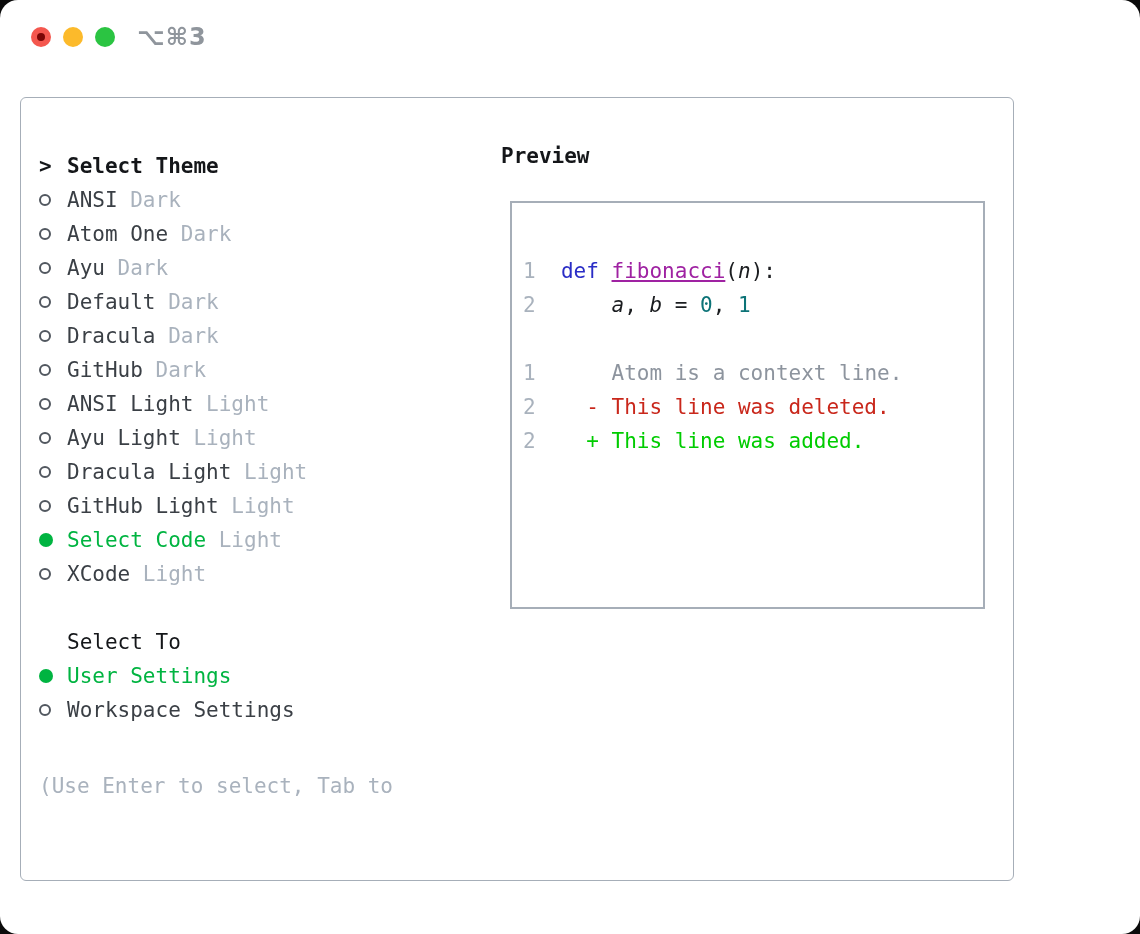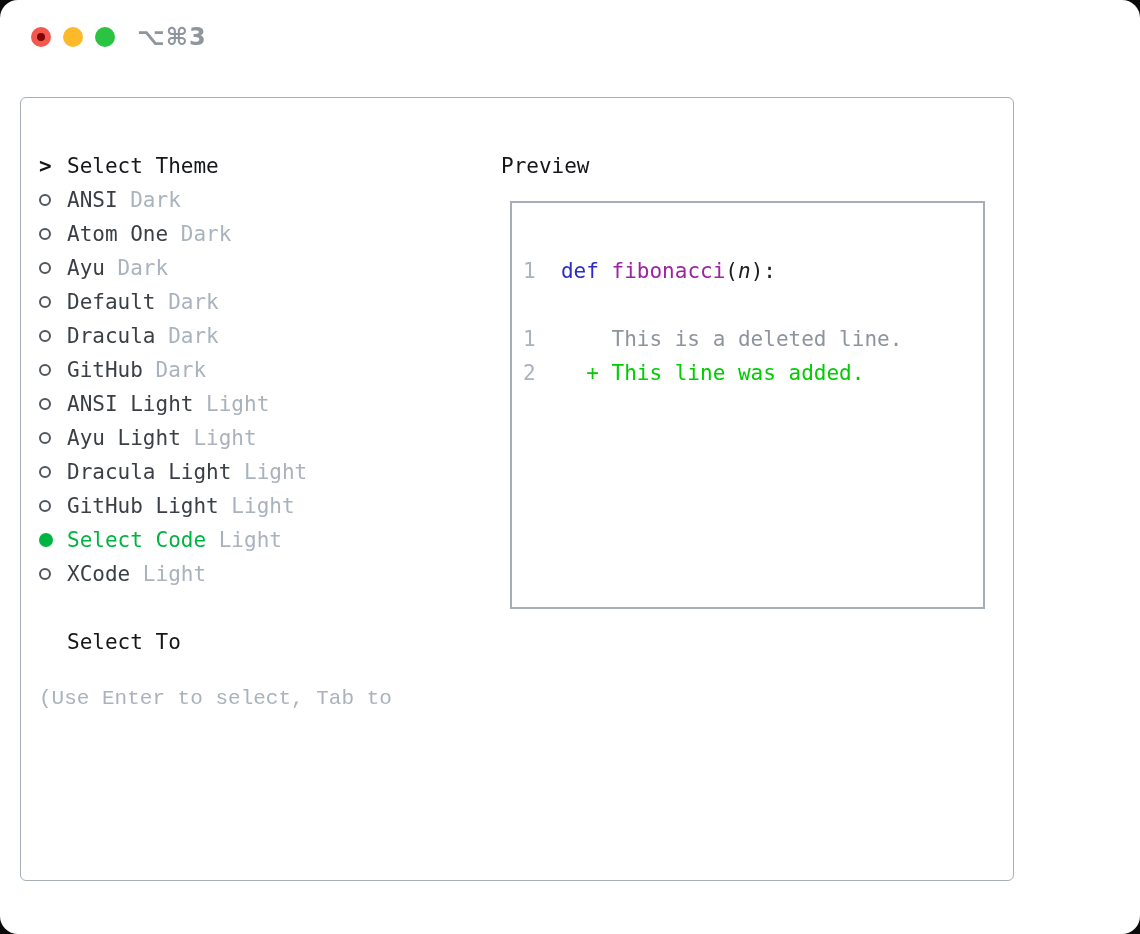--- a/index.html
+++ b/index.html
@@ -18,42 +18,42 @@
 
   
   .panel{position:absolute;left:20px;top:97px;width:994px;height:784px;background:#fff;
     border:1.5px solid var(--border-gray,#a6aeb8);border-radius:6px;box-sizing:border-box;}
 
   
   .left-col{position:absolute;left:18px;top:51px;font-size:21px;}
   .row{height:34px;display:flex;align-items:center;white-space:pre;}
   .bullet-col{display:inline-flex;width:28px;flex:0 0 28px;align-items:center;}
   .pointer{font-weight:bold;color:var(--header-black,#141619);}
-  .list-header{font-weight:normal;color:var(--header-black,#141619);}
+  .list-header{font-weight:bold;color:var(--header-black,#141619);}
   .radio{width:12px;height:12px;border:2px solid var(--circle-gray,#51575f);border-radius:50%;box-sizing:border-box;}
   .radio.filled{border:none;width:14px;height:14px;background:var(--accent-green,#00b441);}
   .theme-name{color:var(--text-dark,#3a3f45);}
   .theme-row.selected .theme-name{color:var(--accent-green,#00b441);}
   .theme-variant{color:var(--muted-gray,#a9b2bd);}
   .apply-header{margin-top:34px;color:var(--header-black,#141619);}
   .apply-row .theme-name{color:var(--text-dark,#3a3f45);}
   .apply-row.selected .theme-name{color:var(--accent-green,#00b441);}
   .help{color:var(--muted-gray,#a9b2bd);}
-  .help-1{margin-top:22px;font-family:Liberation Mono, monospace;}
+  .help-1{margin-top:42px;}
 
   
-  .preview-label{position:absolute;left:480px;top:51px;height:34px;display:flex;align-items:center;
-    font-size:21px;font-weight:normal;color:var(--header-black,#141619);}
+  .preview-label{position:absolute;left:480px;top:41px;height:34px;display:flex;align-items:center;
+    font-size:21px;font-weight:bold;color:var(--header-black,#141619);}
   .preview-box{position:absolute;left:489px;top:103px;width:475px;height:408px;
     border:2px solid var(--border-gray,#a6aeb8);box-sizing:border-box;overflow:hidden;}
   .preview-content{padding:51px 0 0 11px;font-size:21px;}
   .code-line{height:34px;line-height:34px;white-space:pre;}
   .lnum{color:var(--linenum,#a9b2bd);}
   .tok-kwd{color:var(--kwd,#2a2dc6);}
-  .tok-typ{color:var(--typ,#9f22a2);}
+  .tok-typ{color:var(--typ,#9f22a2);text-decoration:underline;}
   .tok-lit{color:var(--lit,#0c7377);}
   .tok-pln{color:var(--pln,#1b1d20);}
   .tok-var{color:var(--pln,#1b1d20);font-style:italic;}
   .diff-context{color:var(--ctx,#8d949e);}
   .diff-deleted{color:var(--del,#c9271b);}
   .diff-added{color:var(--add,#00cc00);text-align:center;}
 </style>
 </head>
 <body>
 
@@ -89,29 +89,35 @@
           <div class="row theme-row"><span class="bullet-col"><span class="radio"></span></span><span class="theme-name">GitHub Light</span><span class="theme-variant"> Light</span></div>
           <div class="row theme-row selected"><span class="bullet-col"><span class="radio filled"></span></span><span class="theme-name">Select Code</span><span class="theme-variant"> Light</span></div>
           <div class="row theme-row"><span class="bullet-col"><span class="radio"></span></span><span class="theme-name">XCode</span><span class="theme-variant"> Light</span></div>
         </div>
 
       <div class="row apply-header">
         <span class="bullet-col"></span>
         <span>Select To</span>
       </div>
 
+      <div>
+          <div class="row apply-row selected"><span class="bullet-col"><span class="radio filled"></span></span><span class="theme-name">User Settings</span></div>
+          <div class="row apply-row"><span class="bullet-col"><span class="radio"></span></span><span class="theme-name">Workspace Settings</span></div>
+        </div>
 
       <div class="row help help-1">(Use Enter to select, Tab to</div>
     </div>
 
     <div class="preview-label">Preview</div>
 
     <div class="preview-box">
       <div class="preview-content">
           <div class="code-line"><span class="lnum">1  </span><span class="tok-kwd">def</span><span class="tok-pln"> </span><span class="tok-typ">fibonacci</span><span class="tok-pln">(</span><span class="tok-var">n</span><span class="tok-pln">):</span></div>
+          <div class="code-line"><span class="lnum">2  </span><span class="tok-pln">    </span><span class="tok-var">a</span><span class="tok-pln">, </span><span class="tok-var">b</span><span class="tok-pln"> = </span><span class="tok-lit">0</span><span class="tok-pln">, </span><span class="tok-lit">1</span></div>
           <div class="code-line"><span class="lnum"></span></div>
-          <div class="code-line"><span class="lnum">1      </span><span class="diff-context">This is a deleted line.</span></div>
+          <div class="code-line"><span class="lnum">1      </span><span class="diff-context">Atom is a context line.</span></div>
+          <div class="code-line"><span class="lnum">2    </span><span class="diff-deleted">- This line was deleted.</span></div>
           <div class="code-line"><span class="lnum">2    </span><span class="diff-added">+ This line was added.</span></div>
         </div>
     </div>
 
   </div>
 </div>
 
 </body></html>

